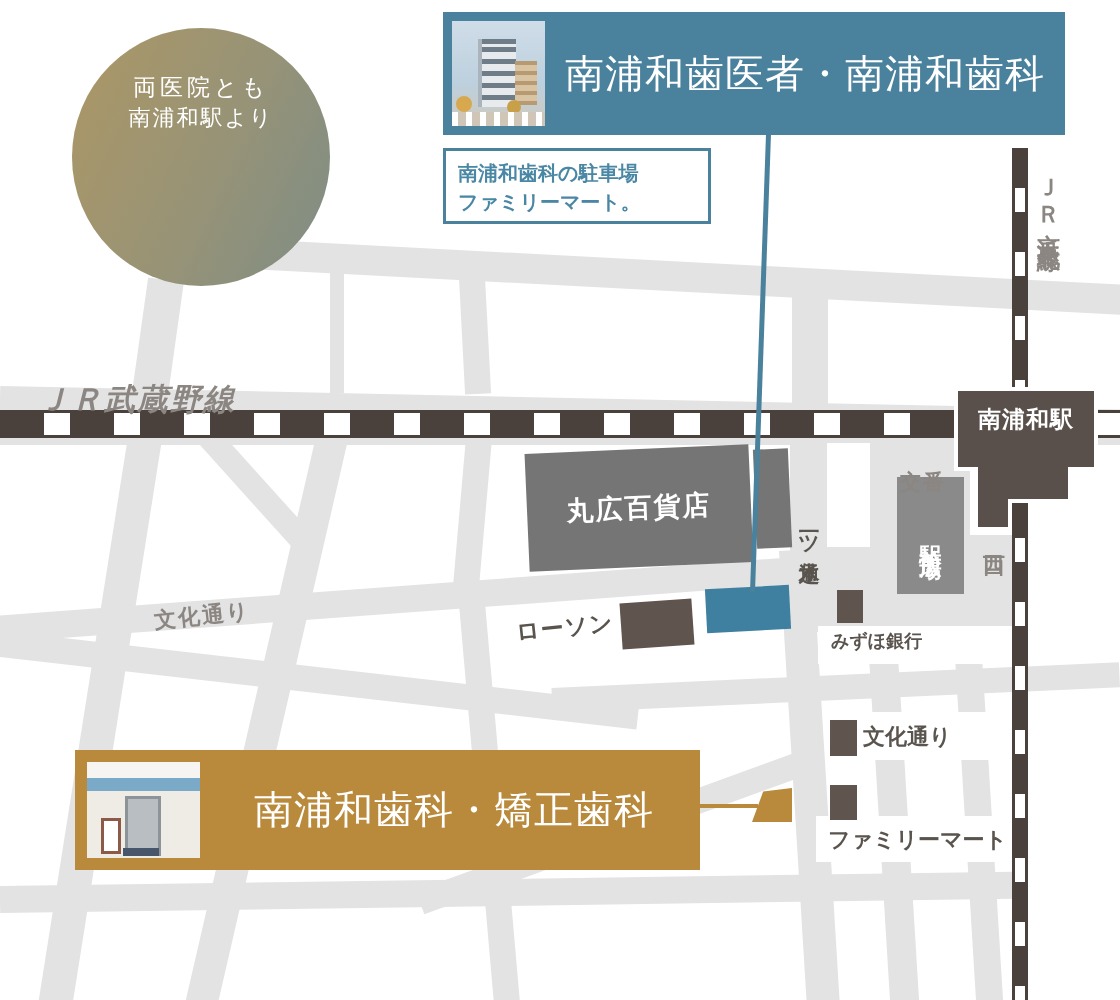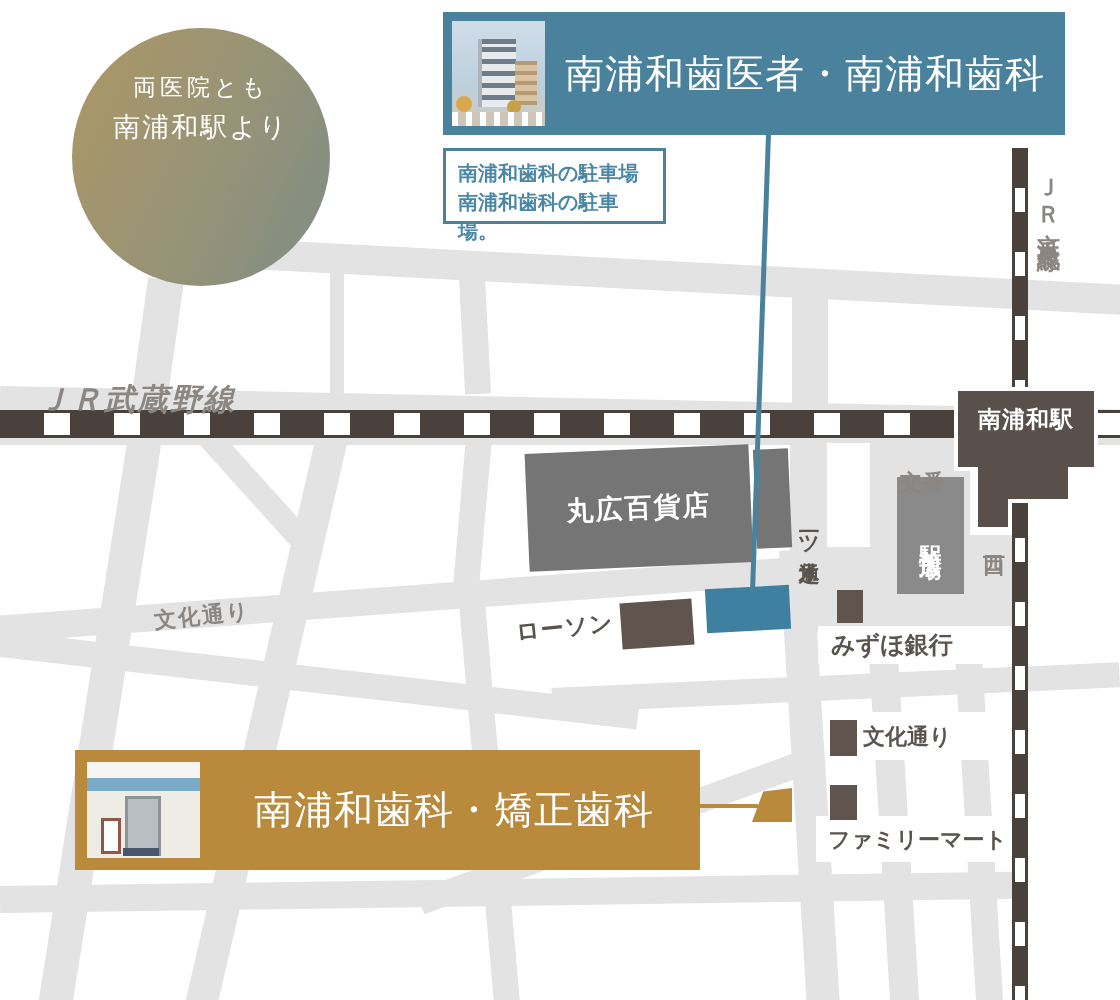--- a/index.html
+++ b/index.html
@@ -65,34 +65,34 @@
   .lbl{position:absolute;font-weight:bold;white-space:nowrap;}
   .gray{color:var(--lbl-gray);} .dark{color:var(--lbl-dark);}
   .vert{writing-mode:vertical-rl;text-orientation:upright;}
   #lbl-jrm{left:38px;top:379px;font-size:31px;letter-spacing:2px;font-style:italic;}
   #lbl-jrk{left:1034px;top:162px;font-size:23px;letter-spacing:4px;}
   #lbl-koban{left:900px;top:436px;font-size:21px;letter-spacing:2px;margin-top:32px;}
   #lbl-nishi{left:979px;top:538px;font-size:22px;letter-spacing:2px;}
   #lbl-hitotsugi{left:795px;top:520px;font-size:21px;letter-spacing:1px;}
   #lbl-bunka{left:154px;top:601px;font-size:22px;letter-spacing:2px;transform:rotate(-6deg);}
   #lbl-lawson{left:516px;top:612px;font-size:23px;letter-spacing:1px;transform:rotate(-6deg);}
-  #lbl-mizuho{left:831px;top:629px;font-size:24px;}
+  #lbl-mizuho{left:831px;top:629px;font-size:18px;}
   #lbl-musashino{left:863px;top:722px;font-size:22px;}
   #lbl-famima{left:828px;top:825px;font-size:22px;}
   
   #teal-line{left:766px;top:134px;width:5px;height:458px;background:var(--teal);transform:rotate(2deg);transform-origin:top center;}
   #gold-line{left:692px;top:804px;width:66px;height:4px;background:var(--gold);}
   #gold-marker{left:752px;top:788px;width:40px;height:34px;background:var(--gold);
                clip-path:polygon(0 100%,28% 10%,100% 0,100% 100%);}
   
   #circle-badge{left:72px;top:28px;width:258px;height:258px;border-radius:50%;
       background:linear-gradient(115deg,#ac9765 0%,#979377 55%,#7e8d85 100%);
       color:#fff;text-align:center;font-family:"DejaVu Serif","Liberation Serif",serif;}
   #circle-badge .l1{margin-top:44px;font-size:23px;letter-spacing:4px;}
-  #circle-badge .l2{margin-top:6px;font-size:27px;letter-spacing:2px;}
+  #circle-badge .l2{font-size:22px;letter-spacing:2px;}
   #circle-badge .l3{margin-top:8px;font-size:35px;letter-spacing:1px;}
   #circle-badge .big{font-size:78px;font-weight:bold;line-height:0;vertical-align:-10px;}
   
   .banner{position:absolute;display:flex;align-items:center;}
   #banner-a{left:443px;top:12px;width:622px;height:123px;background:var(--teal);}
   #banner-b{left:75px;top:750px;width:625px;height:120px;background:var(--gold);gap:8px;}
   .banner .title{flex:1;text-align:center;color:#fff;font-size:39px;letter-spacing:1px;
       font-family:"DejaVu Serif","Liberation Serif",serif;}
   .photo{position:relative;overflow:hidden;flex:none;}
   #photo-a{width:93px;height:105px;margin-left:9px;background:linear-gradient(180deg,#cfdde8 0%,#bdd0de 60%,#cfcabc 100%);}
@@ -104,21 +104,21 @@
   #photo-a .tree2{position:absolute;right:24px;bottom:12px;width:14px;height:14px;border-radius:50%;background:#c9a04a;}
   #photo-a .street{position:absolute;left:0;bottom:0;width:100%;height:14px;background:#cfc6b8;
       background-image:repeating-linear-gradient(90deg,#fff 0 6px,#cfc6b8 6px 14px);}
   #photo-b{width:113px;height:96px;margin-left:12px;background:#efece6;}
   #photo-b .sign{position:absolute;left:0;top:16px;width:100%;height:13px;background:#7aaac8;}
   #photo-b .wall{position:absolute;left:0;top:0;width:100%;height:16px;background:#f7f5f1;}
   #photo-b .door{position:absolute;left:38px;top:34px;width:30px;height:54px;background:#b9bec2;border:3px solid #8d9499;}
   #photo-b .board{position:absolute;left:14px;top:56px;width:14px;height:30px;background:#fff;border:3px solid #8d5a4a;}
   #photo-b .mat{position:absolute;left:36px;top:86px;width:36px;height:8px;background:#47566b;}
   
-  #parking-note{left:443px;top:148px;width:223px;height:76px;background:#fff;border:3px solid var(--teal);
+  #parking-note{left:443px;top:148px;width:268px;height:76px;background:#fff;border:3px solid var(--teal);
       box-sizing:border-box;padding:8px 12px;color:#4a87a5;font-weight:bold;font-size:20px;line-height:1.45;}
 </style>
 </head>
 <body>
 
 <div id="stage">
 
   <div class="road" id="r-top-band"></div>
   <div class="road" id="r-diag-top"></div>
   <div class="road" id="r-conn-a"></div>
@@ -193,21 +193,21 @@
       <div class="bldg2"></div>
       <div class="tree1"></div>
       <div class="tree2"></div>
       <div class="street"></div>
     </div>
     <div class="title">南浦和歯医者・南浦和歯科</div>
   </div>
 
   <div class="abs" id="parking-note">
     <div>南浦和歯科の駐車場</div>
-    <div>南浦和歯科の駐車場。</div>
+    <div>ファミリーマート。</div>
   </div>
 
   <div class="banner" id="banner-b">
     <div class="photo" id="photo-b">
       <div class="wall"></div>
       <div class="sign"></div>
       <div class="door"></div>
       <div class="board"></div>
       <div class="mat"></div>
     </div>

